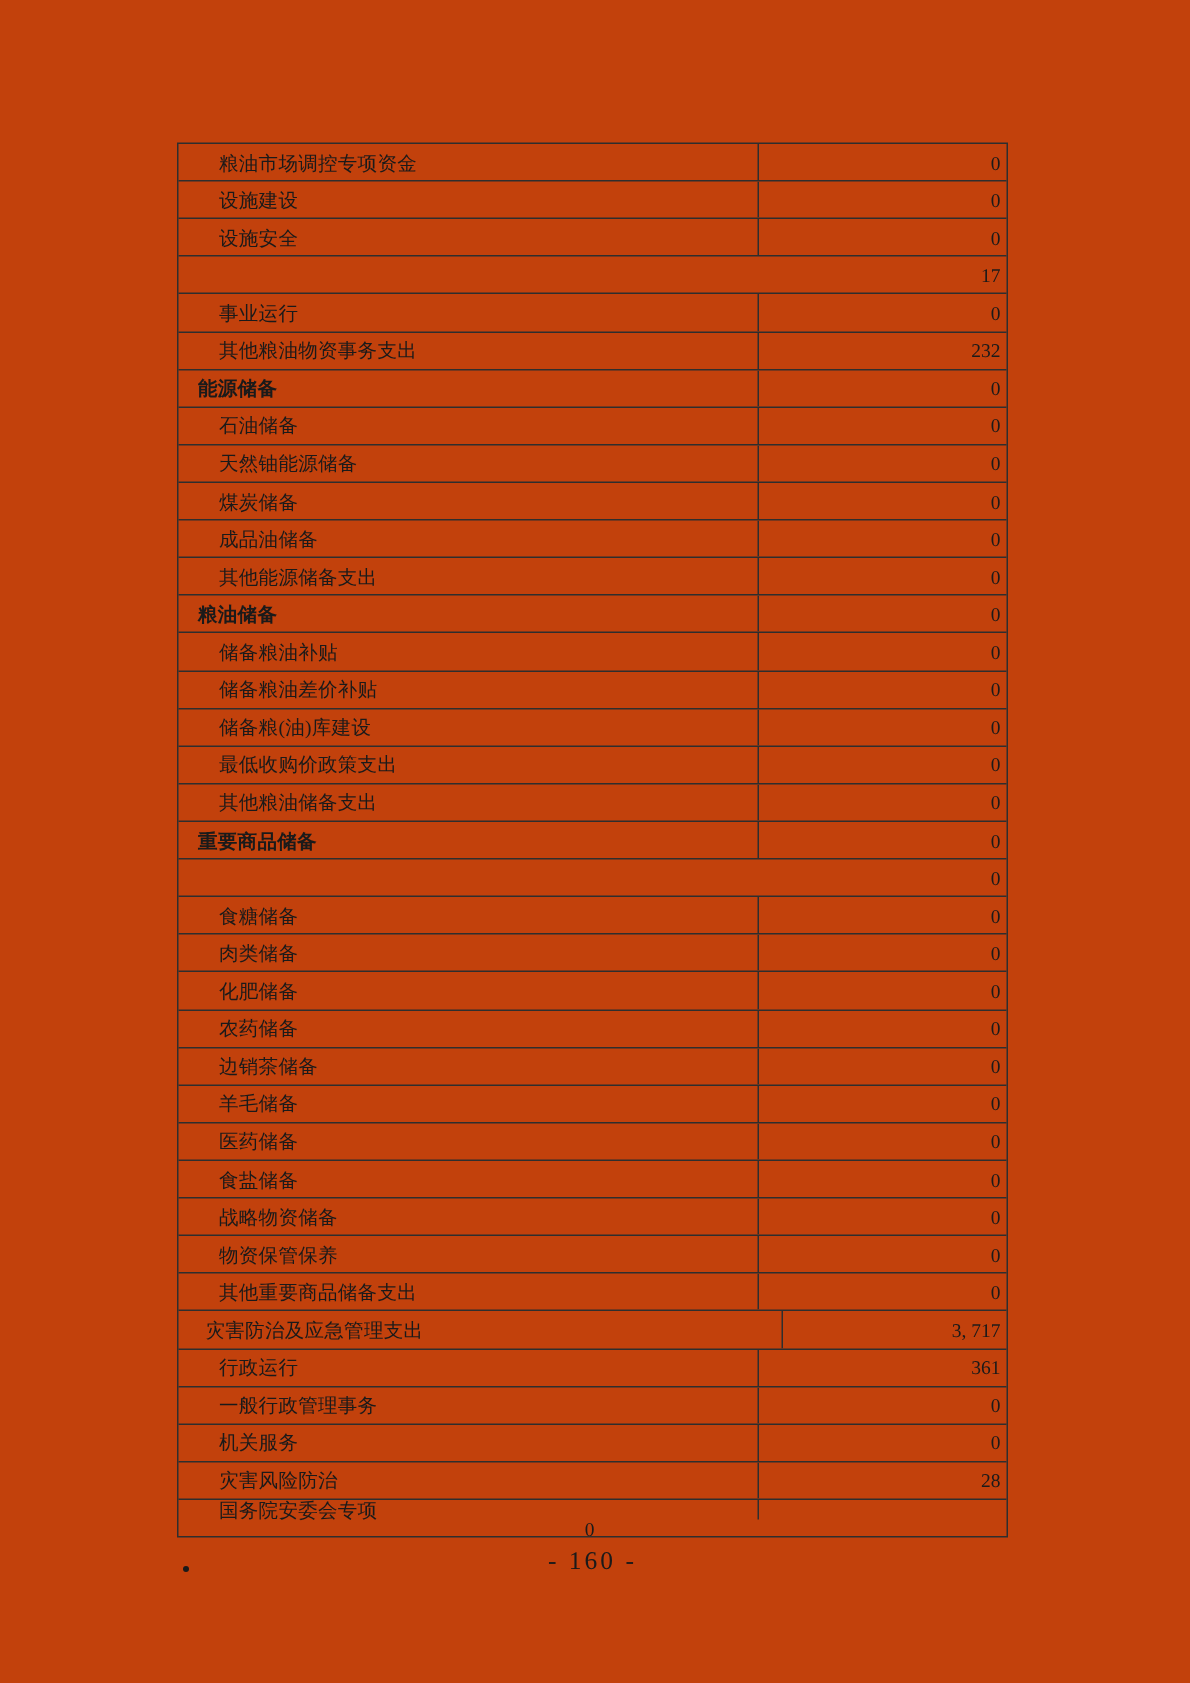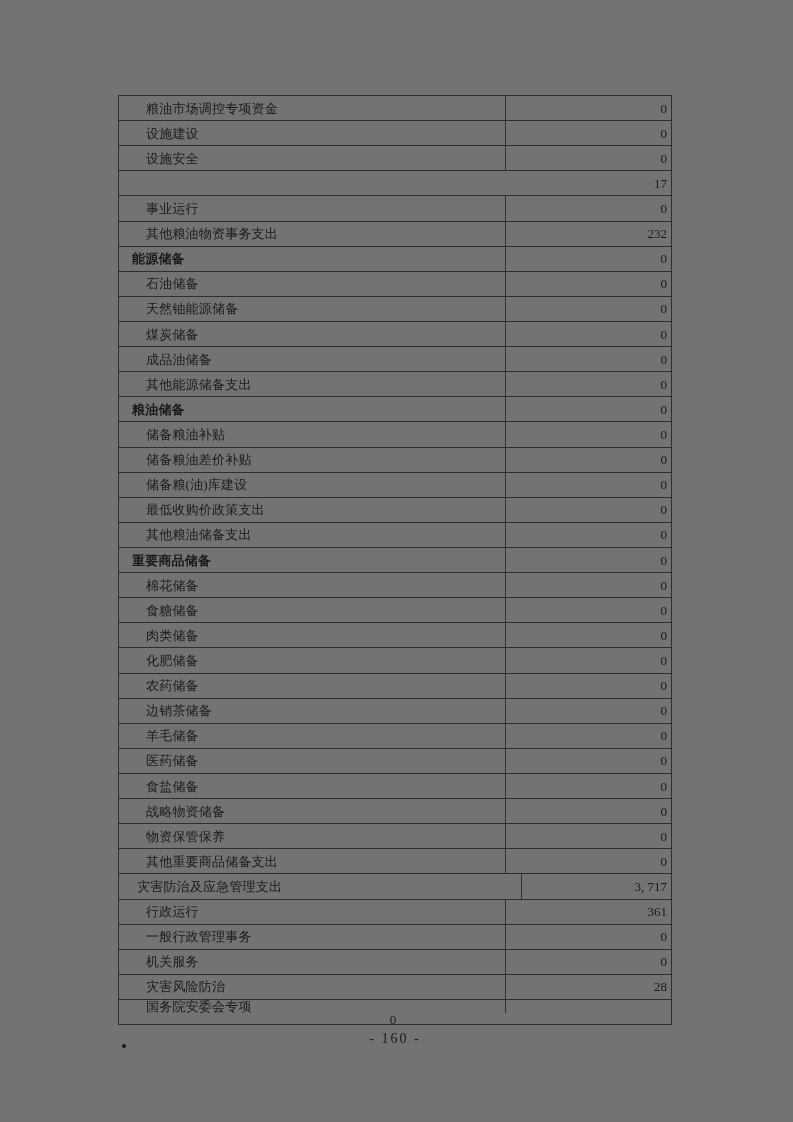--- a/index.html
+++ b/index.html
@@ -4,21 +4,21 @@
 <style>
   html, body {
     margin: 0;
     padding: 0;
     background: #ffffff;
   }
   .page {
     position: relative;
     width: 793px;
     height: 1122px;
-    background: #737373;
+    background: #c2410c;
     font-family: "Liberation Serif", "DejaVu Serif", serif;
     color: #1a1a1a;
     overflow: hidden;
   }
   .budget-table {
     position: absolute;
     left: 118px;
     top: 95px;
     width: 554px;
     height: 930px;
@@ -59,21 +59,21 @@
   }
   .indent-0 { padding-left: 2px; margin-left: 16px; }
   .indent-1 { padding-left: 13px; font-weight: bold; }
   .indent-2 { padding-left: 27px; }
   .page-footer {
     position: absolute;
     left: 118px;
     top: 1031px;
     width: 554px;
     text-align: center;
-    font-size: 14px;
+    font-size: 17px;
     letter-spacing: 2px;
     color: #1a1a1a;
   }
   .stray-dot {
     position: absolute;
     left: 122px;
     top: 1044px;
     width: 4px;
     height: 4px;
     border-radius: 50%;
@@ -154,21 +154,20 @@
       </div>
       <div class="row">
         <div class="cell label indent-2">其他粮油储备支出</div>
         <div class="cell value">0</div>
       </div>
       <div class="row">
         <div class="cell label indent-1">重要商品储备</div>
         <div class="cell value">0</div>
       </div>
       <div class="row">
-        <div class="cell label indent-2">棉花储备</div>
         <div class="cell value">0</div>
       </div>
       <div class="row">
         <div class="cell label indent-2">食糖储备</div>
         <div class="cell value">0</div>
       </div>
       <div class="row">
         <div class="cell label indent-2">肉类储备</div>
         <div class="cell value">0</div>
       </div>

